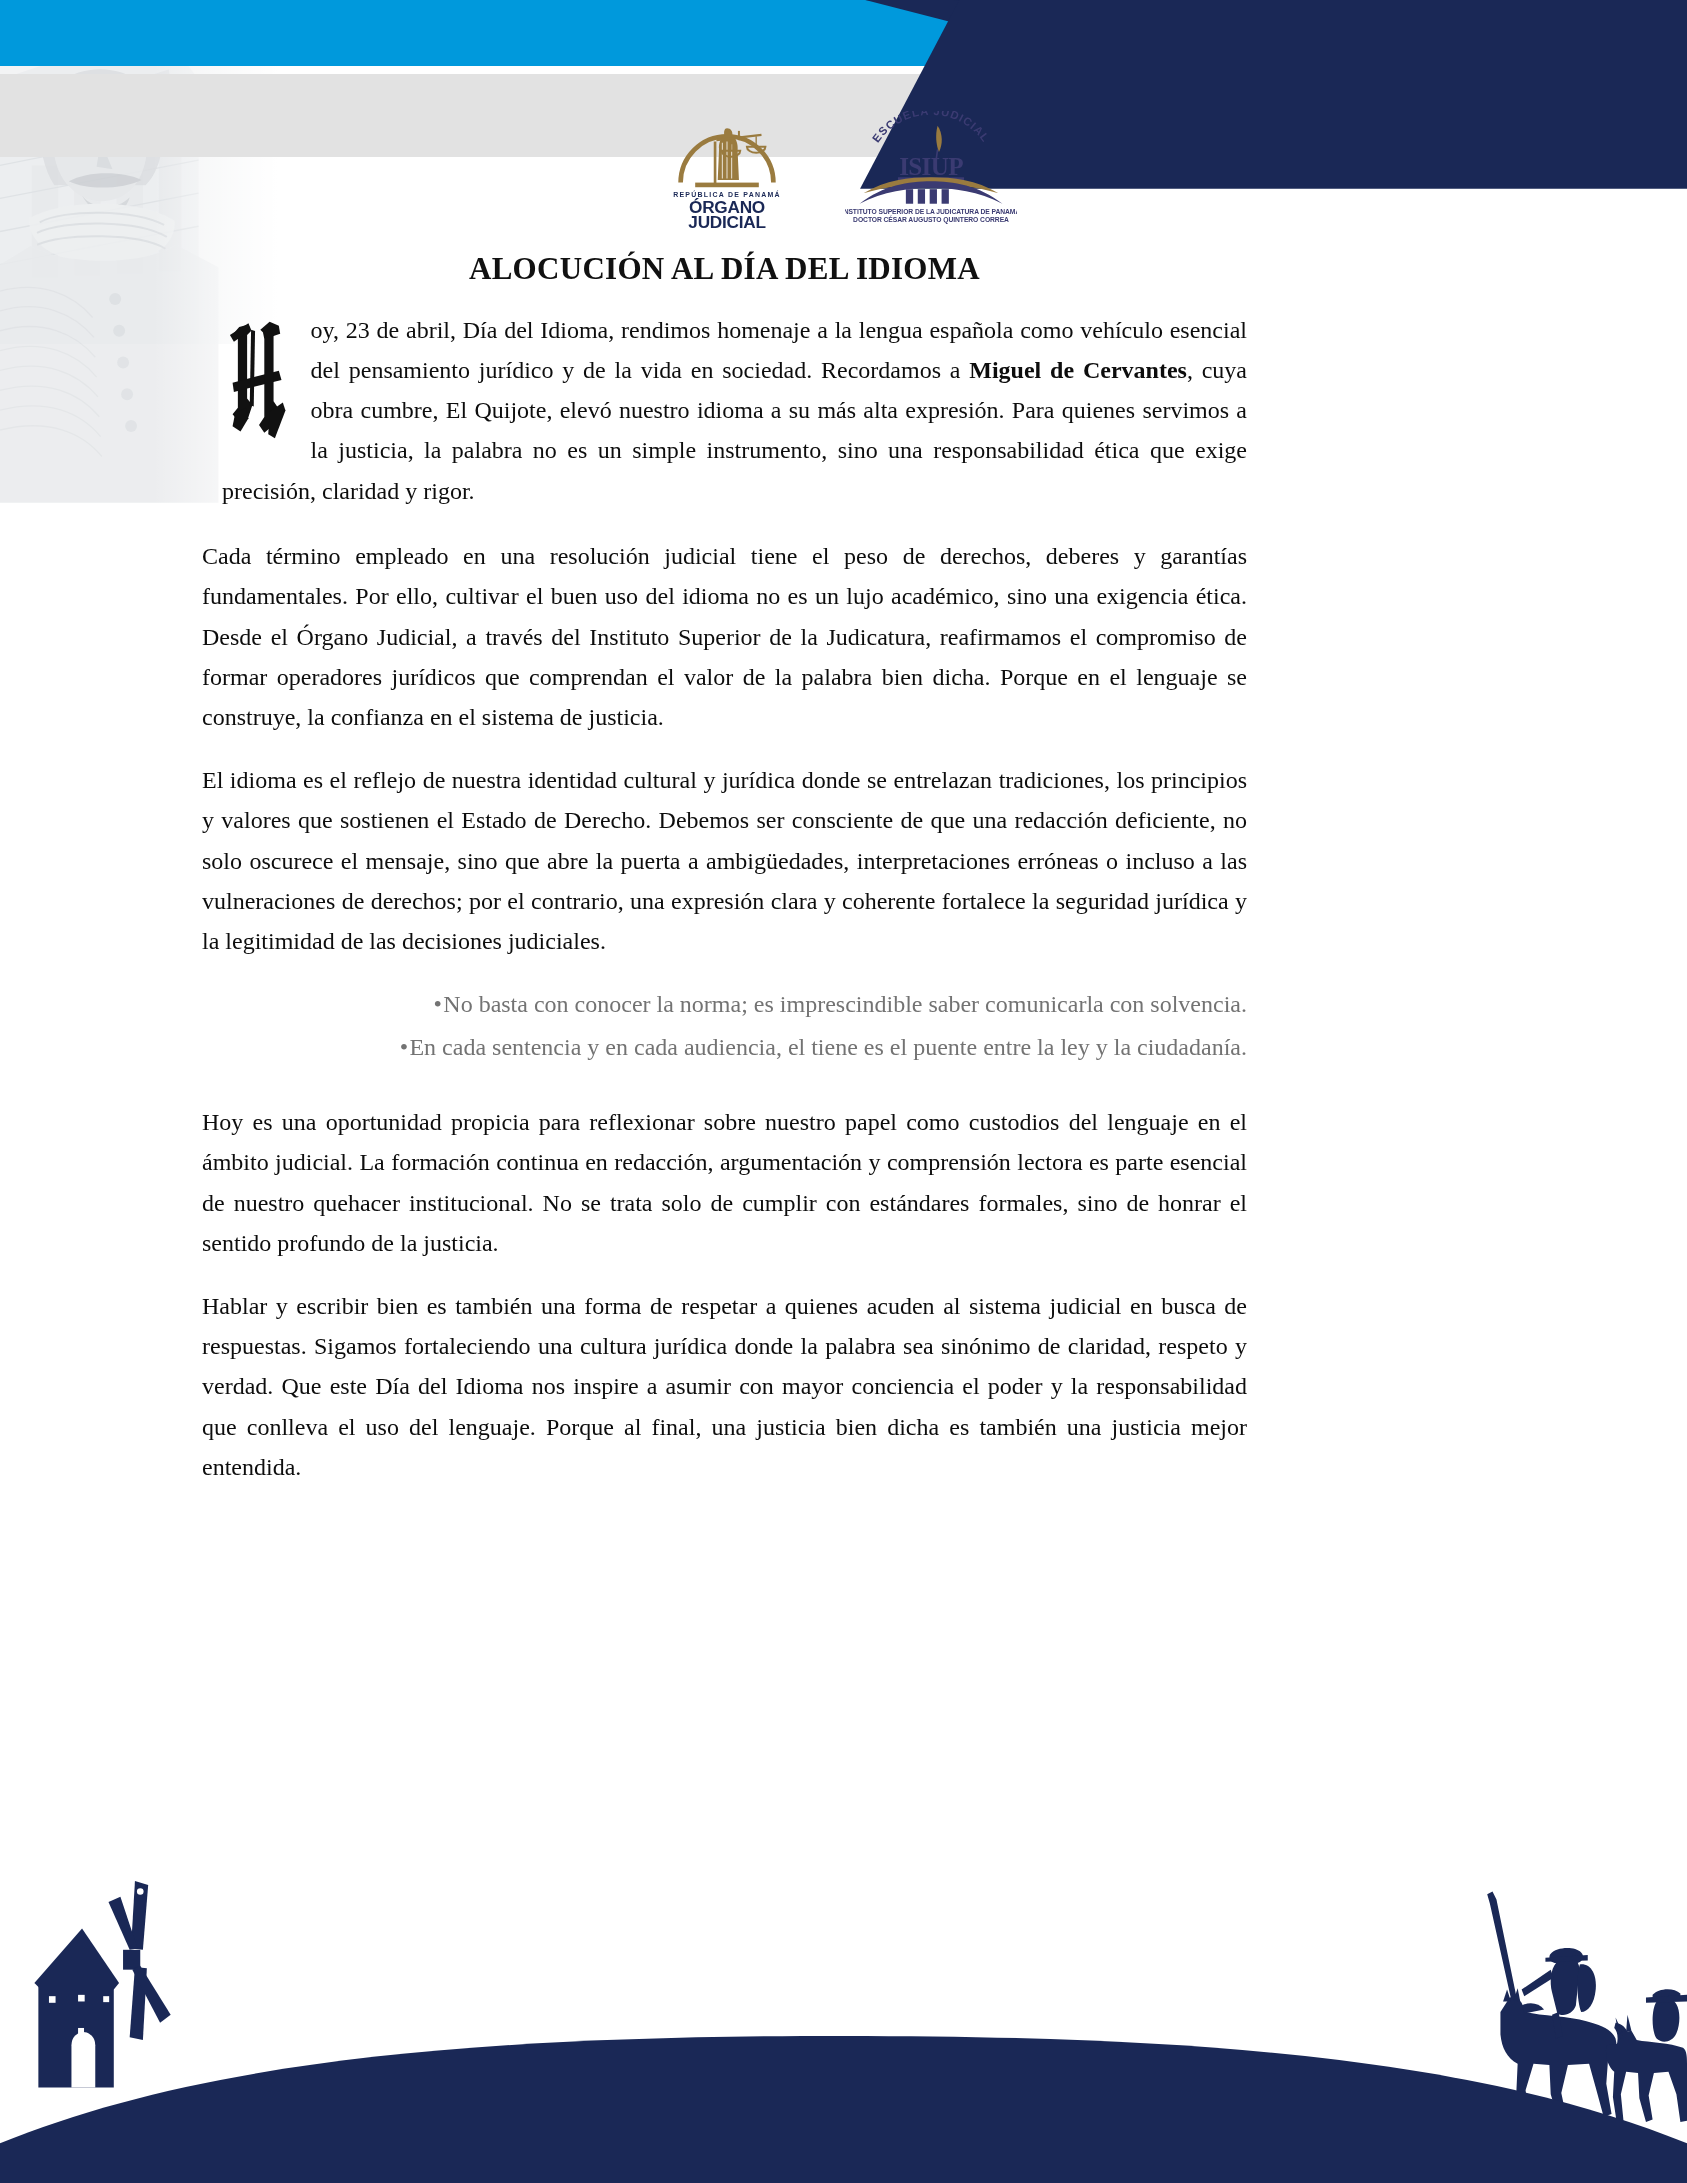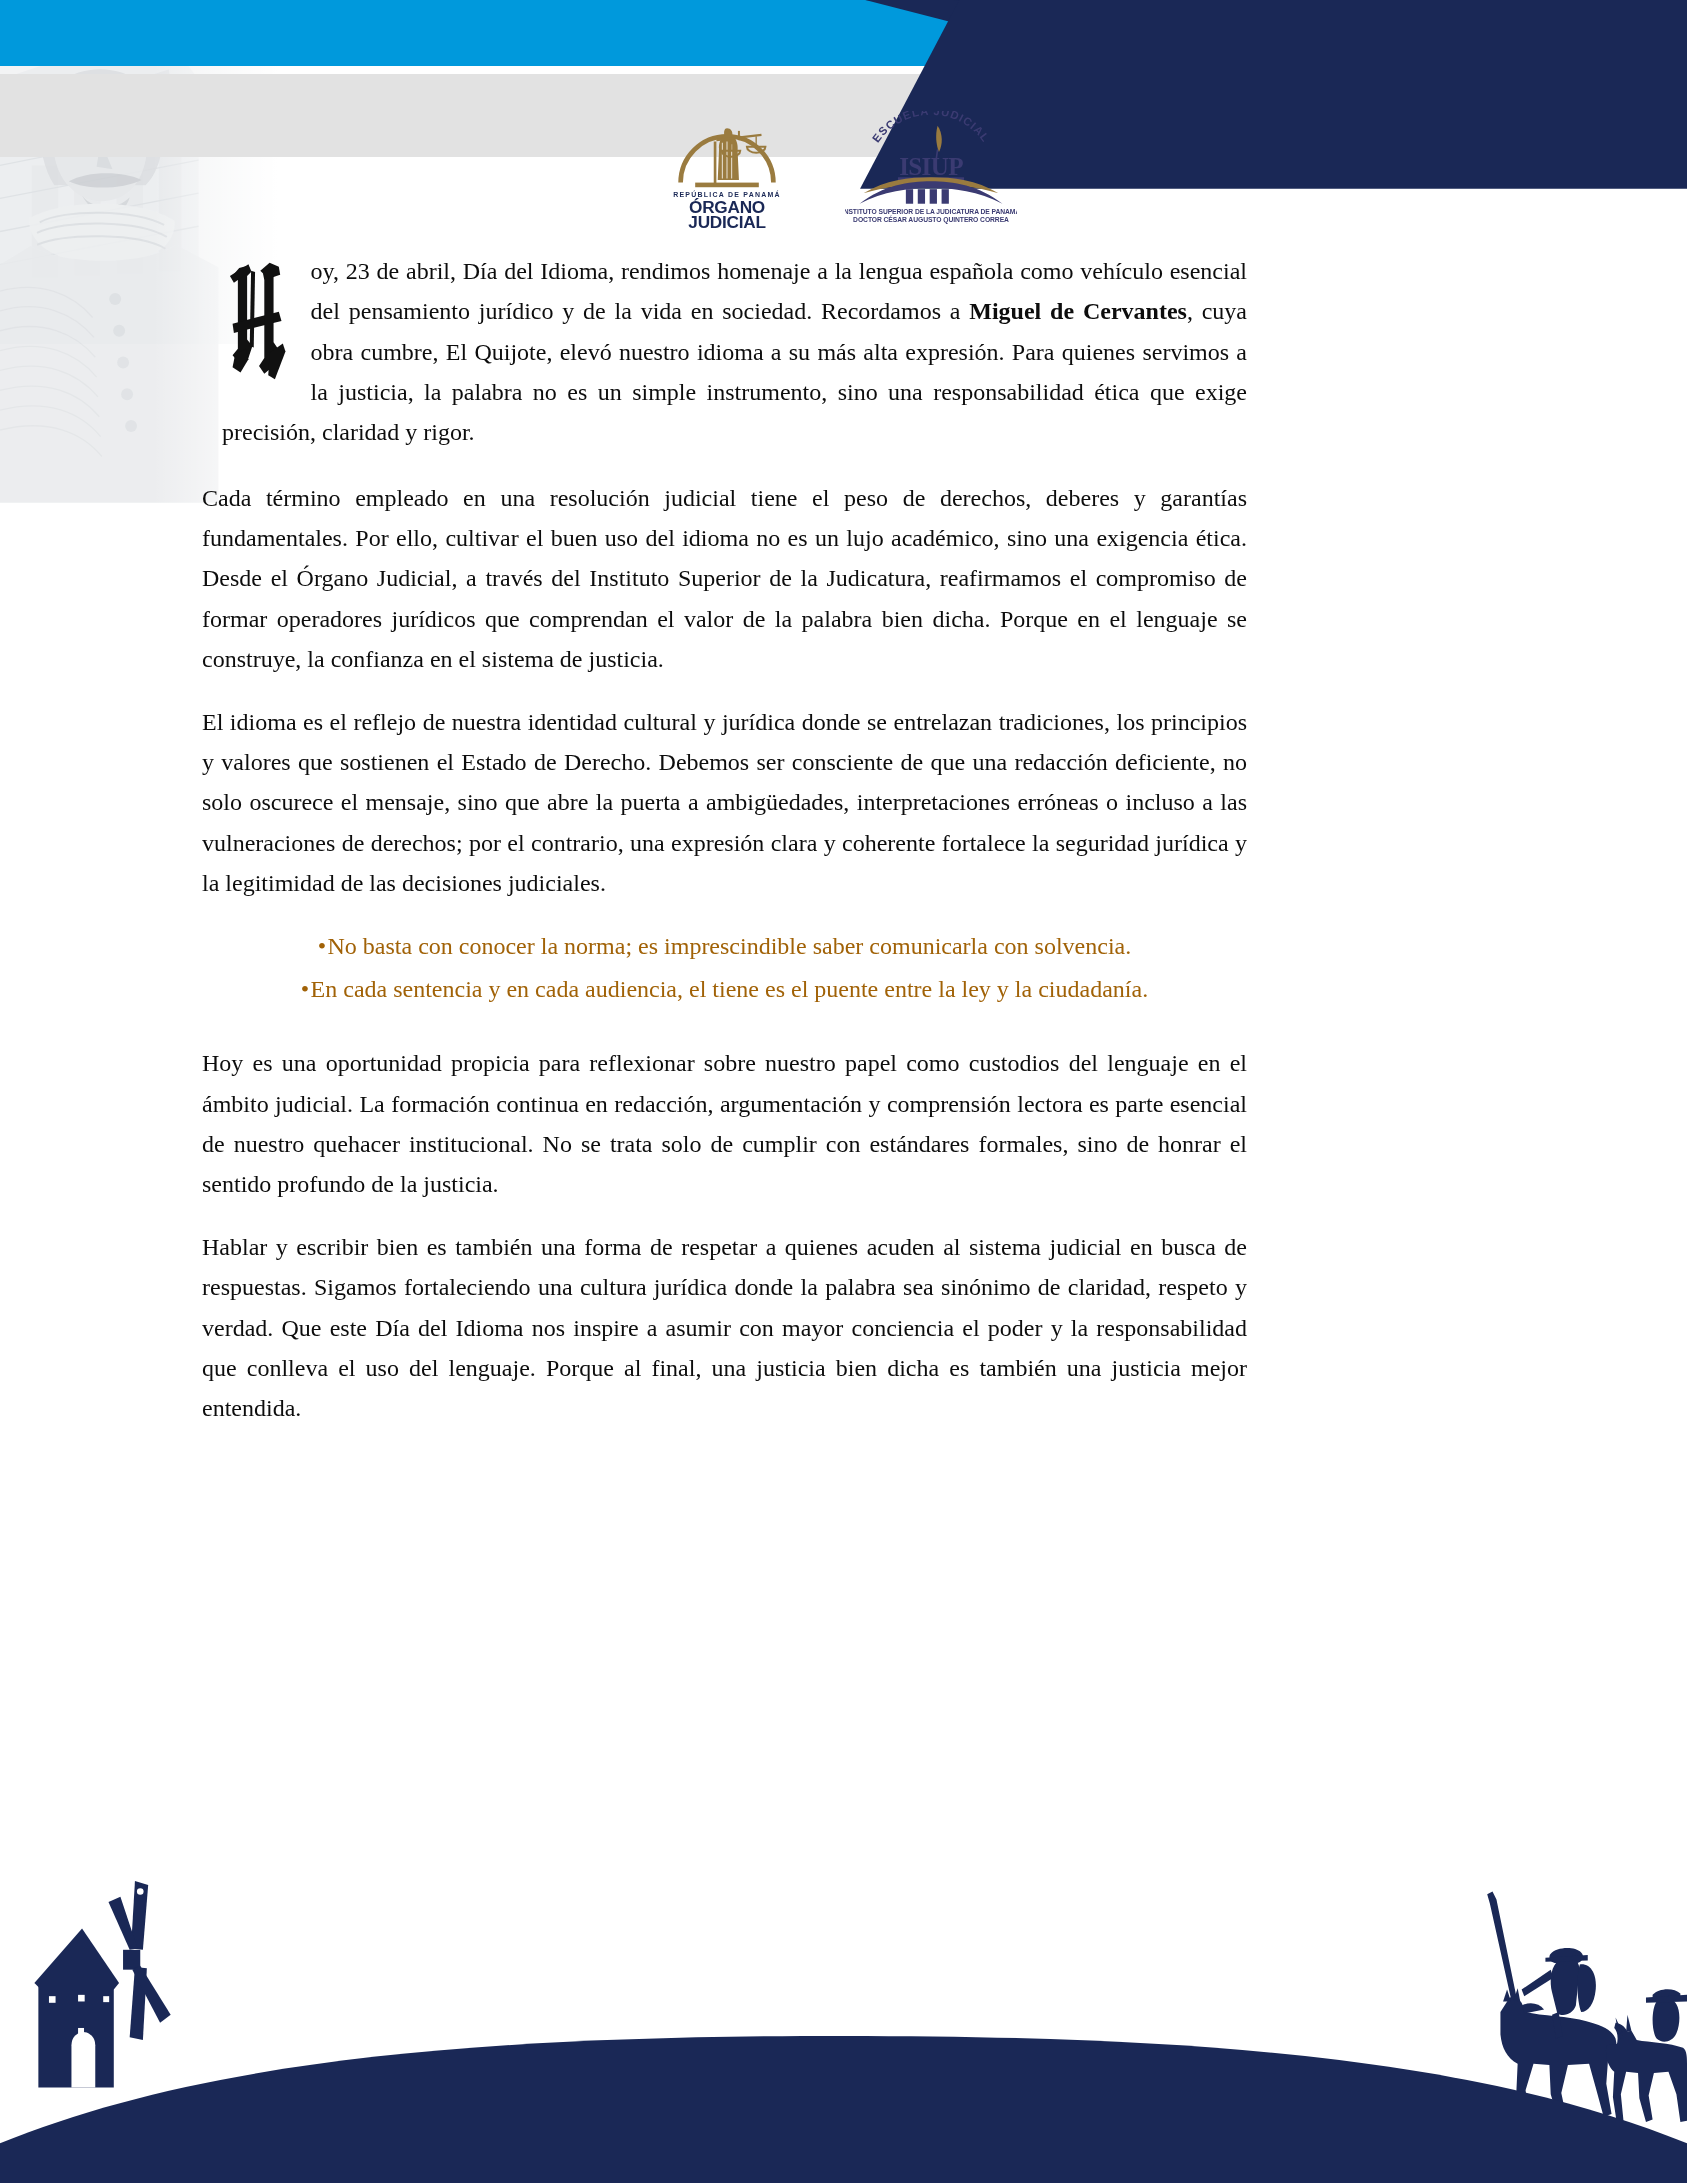--- a/index.html
+++ b/index.html
@@ -94,22 +94,22 @@
   }
 
   .bullets {
     margin: 0 0 22.5px 0;
     padding: 0;
     list-style: none;
   }
   .bullets li {
     font-size: 24px;
     line-height: 1.68;
-    color: #a16207;
-    text-align: center;
+    color: #737373;
+    text-align: right;
     margin: 0 0 2.6px 0;
   }
   .bullets li .bul { margin-right: 1.3px; }
 
   .spacer-sm { height: 12px; }
 
   
   .footer-art {
     position: absolute;
     left: 0;
@@ -298,20 +298,21 @@
                  C202,122 164,116 130,116 C96,116 58,122 22,140 Z" fill="#3B3B72"></path>
       </g>
 
       <text x="130" y="155" text-anchor="middle" fill="#3B3B72" font-family="Liberation Sans, sans-serif" font-size="10.2" font-weight="bold" letter-spacing="-0.1">INSTITUTO SUPERIOR DE LA JUDICATURA DE PANAMÁ</text>
       <text x="130" y="168" text-anchor="middle" fill="#3B3B72" font-family="Liberation Sans, sans-serif" font-size="10.2" font-weight="bold" letter-spacing="-0.1">DOCTOR CÉSAR AUGUSTO QUINTERO CORREA</text>
     </svg>
   </div>
 
   <div class="doc">
 
+    <h1 class="doc-title">ALOCUCIÓN AL DÍA DEL IDIOMA</h1>
 
     <p class="para lead">
       <svg class="dropcap-svg" viewBox="0 0 118 190">
 
         <g fill="#111111">
 
           <path d="M14,32 L26,18 L40,14 L44,24 L38,30 L38,126 L46,136 L40,154
                    L26,162 L16,150 L24,140 L24,36 Z"></path>
 
           <path d="M12,30 L40,12 L44,22 L18,40 Z"></path>

